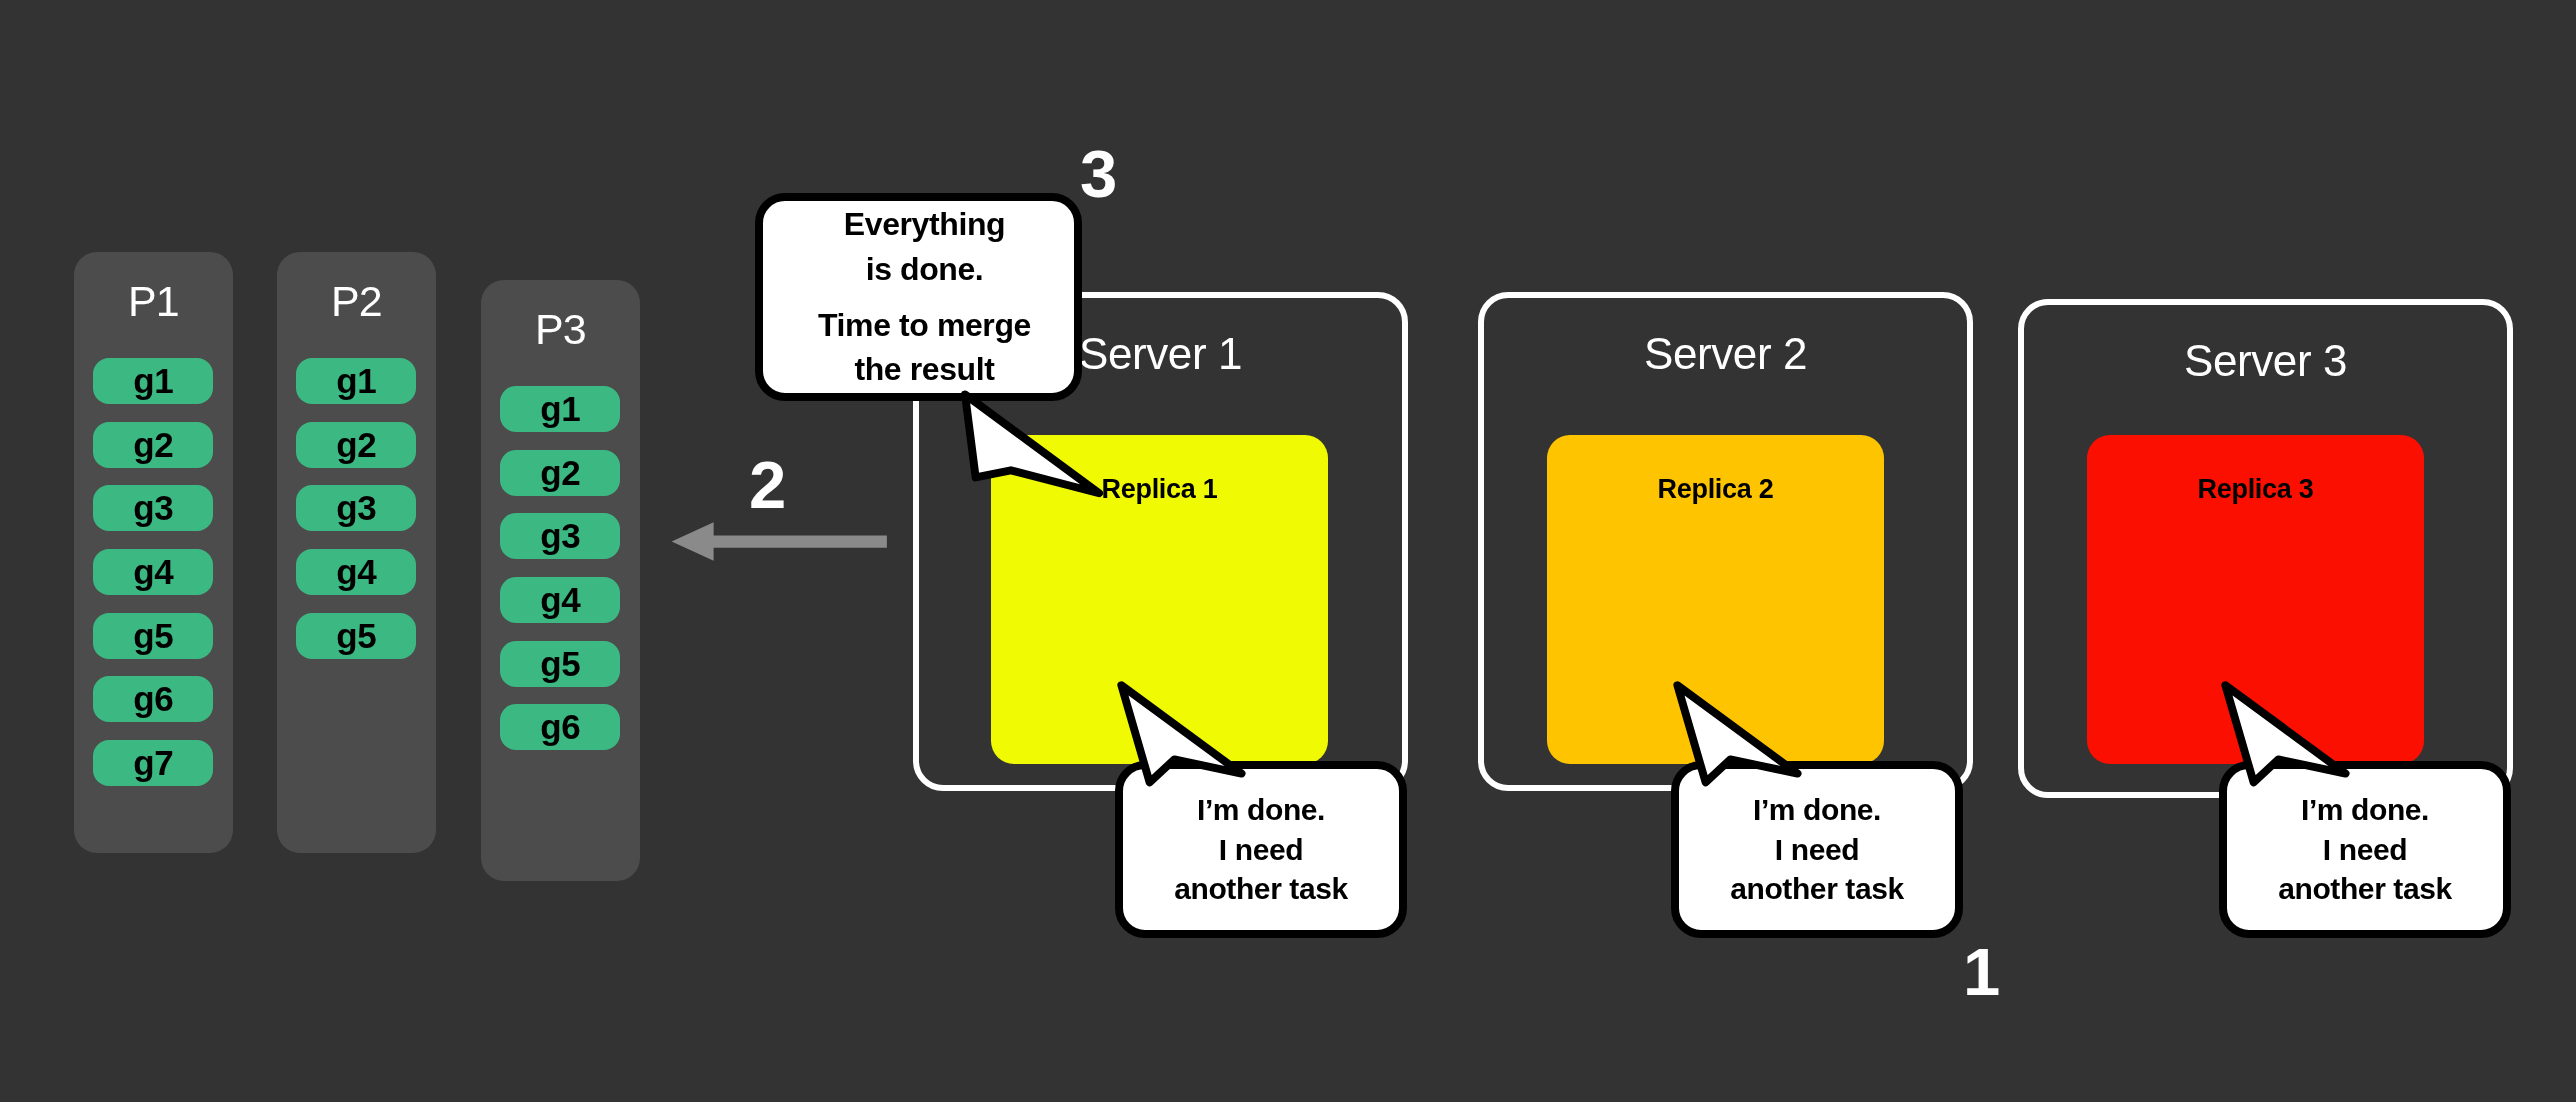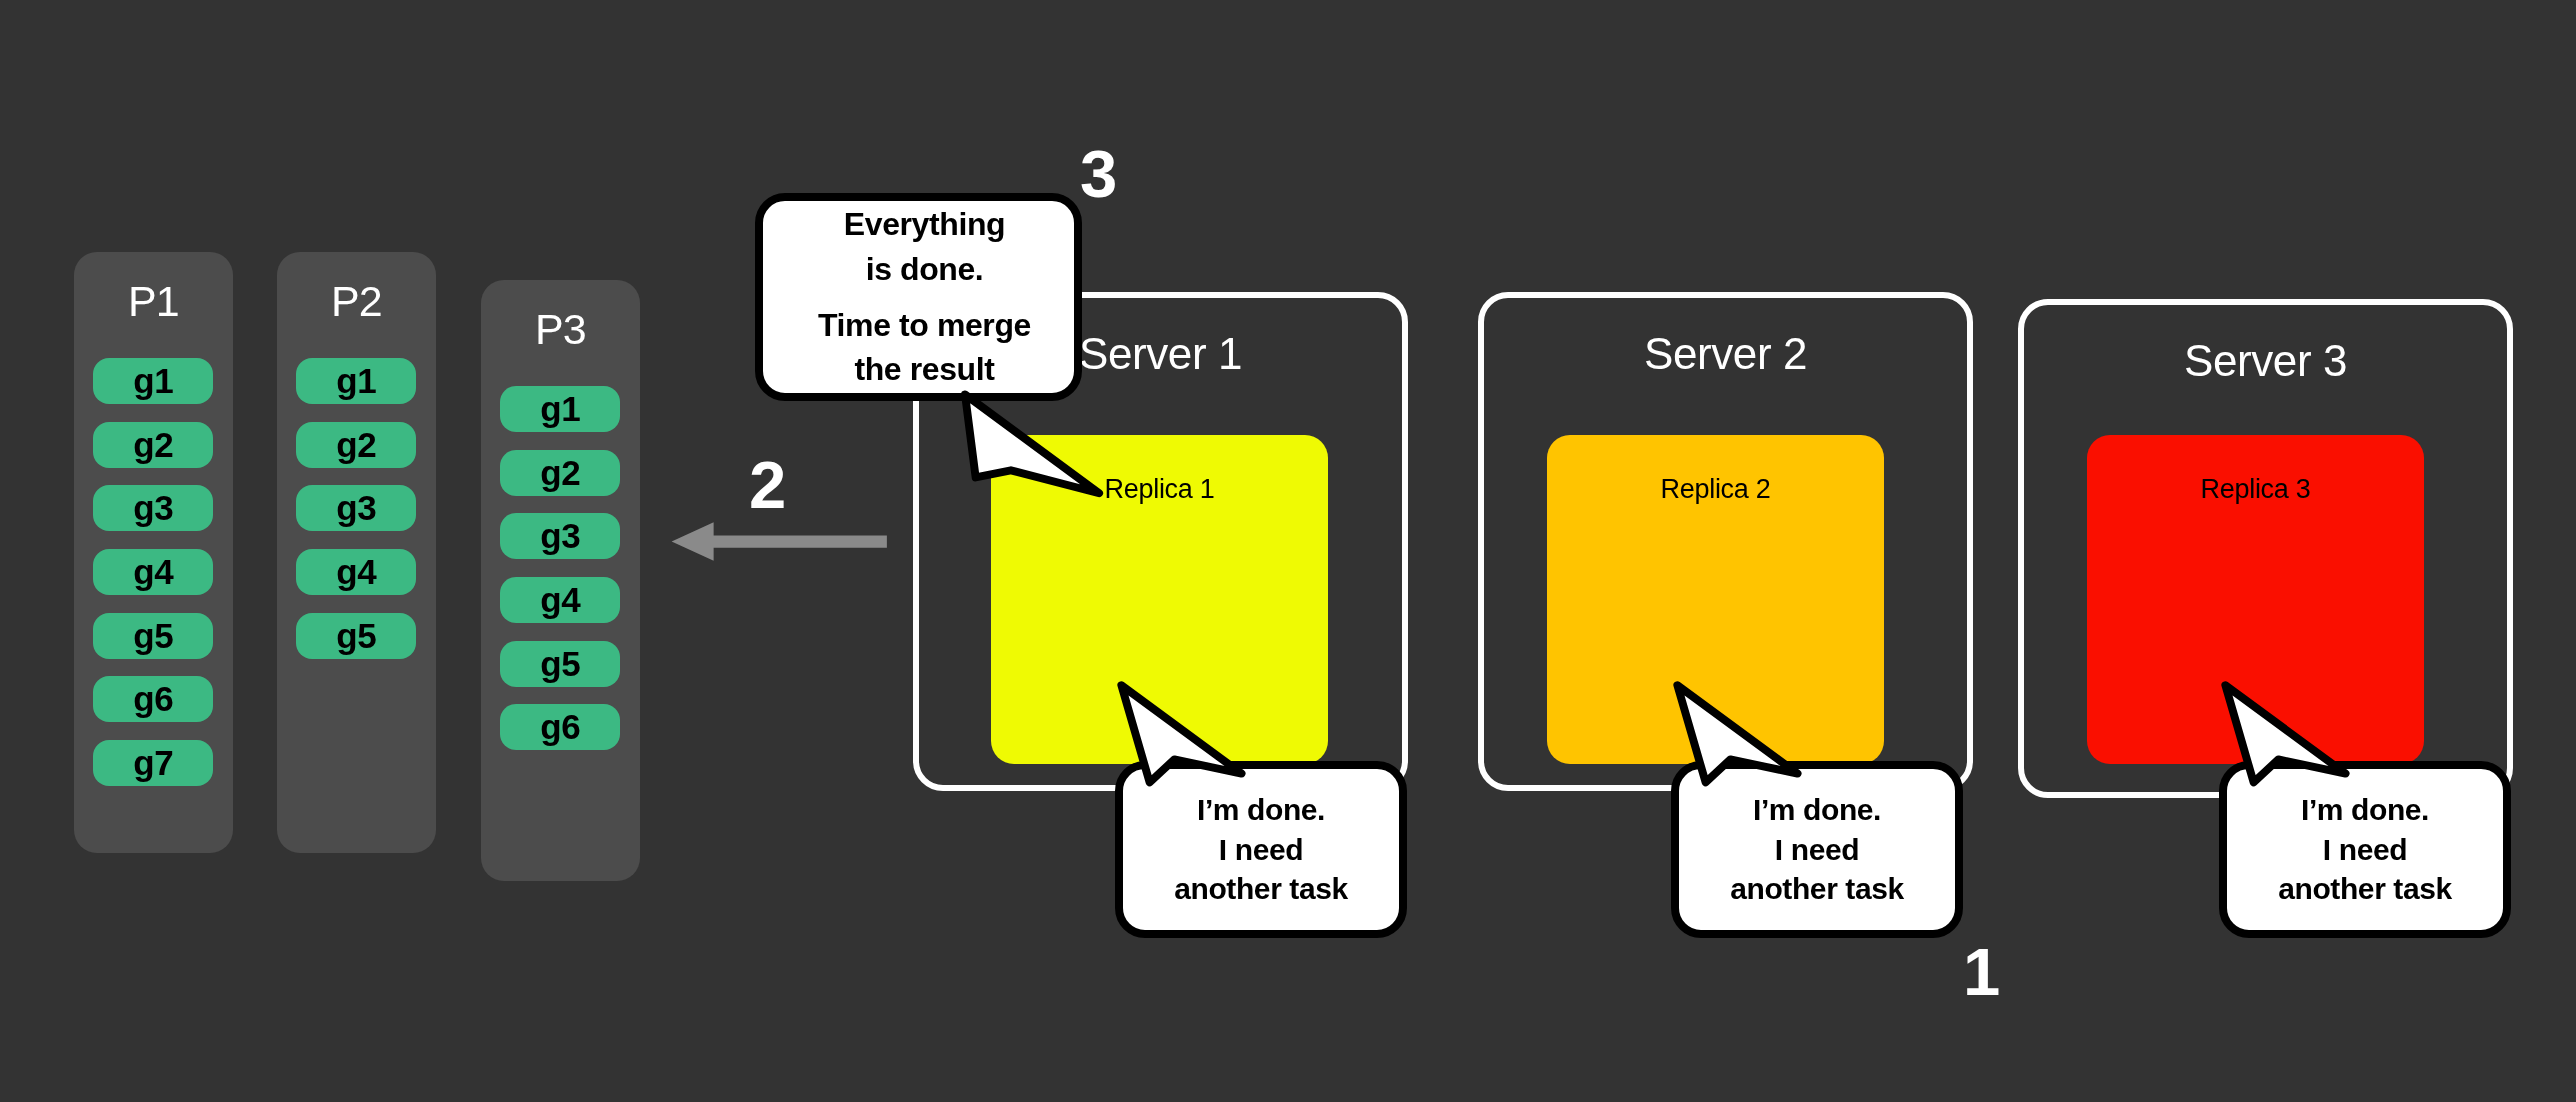--- a/index.html
+++ b/index.html
@@ -85,21 +85,21 @@
     box-sizing: border-box;
   }
   .replica-label {
     position: absolute;
     top: 39px;
     left: 0;
     width: 100%;
     text-align: center;
     color: #000000;
     font-size: 27px;
-    font-weight: 400;
+    font-weight: 700;
     letter-spacing: -0.3px;
   }
 
   
   .bubble {
     position: absolute;
     background: #ffffff;
     border: 8px solid #000000;
     border-radius: 30px;
     box-sizing: border-box;

